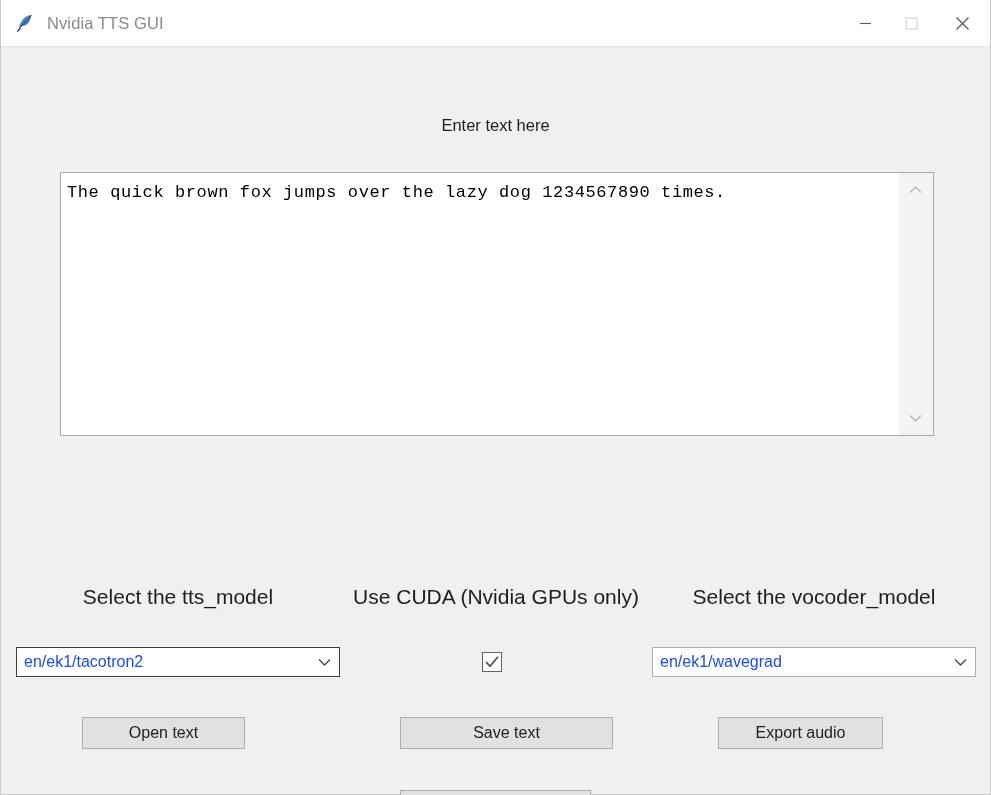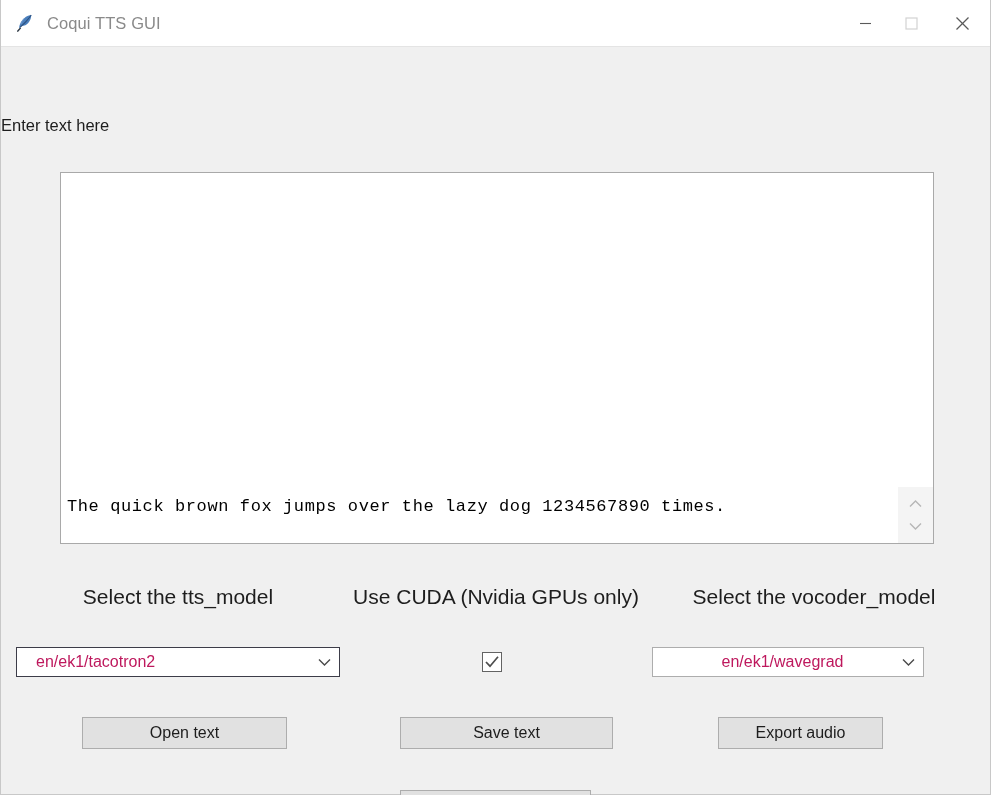--- a/index.html
+++ b/index.html
@@ -75,37 +75,36 @@
   #content {
     flex: 1 1 auto;
     position: relative;
   }
 
   #text-area-label {
     position: absolute;
     left: 0;
     right: 0;
     top: 69px;
-    text-align: left;
+    text-align: center;
     font-size: 16.5px;
     color: #1d1d1d;
   }
 
   
   #text-input-wrap {
     position: absolute;
     left: 59px;
     top: 125px;
     width: 874px;
-    height: 372px;
+    height: 264px;
     box-sizing: border-box;
     border: 1px solid #a9a9a9;
     background: #ffffff;
     display: flex;
-    align-items: flex-end;
   }
   #text-input {
     flex: 1 1 auto;
     border: 0;
     outline: 0;
     resize: none;
     padding: 10px 6px 6px 6px;
     margin: 0;
     font-family: "Liberation Mono", "DejaVu Sans Mono", monospace;
     font-size: 17px;
@@ -160,29 +159,28 @@
     align-items: center;
     cursor: default;
   }
   #tts-model-select {
     left: 15px;
     width: 324px;
     border: 1px solid #3c3c48;
   }
   #vocoder-model-select {
     left: 651px;
-    width: 272px;
+    width: 324px;
     border: 1px solid #adadad;
-    text-align: center;
   }
   .combo-value {
     flex: 1 1 auto;
-    padding-left: 19px;
+    padding-left: 7px;
     font-size: 16px;
-    color: #be185d;
+    color: #1d4ed8;
     white-space: nowrap;
     overflow: hidden;
   }
   .combo-arrow {
     width: 30px;
     flex: 0 0 30px;
     display: flex;
     align-items: center;
     justify-content: center;
     color: #4a4a4a;
@@ -213,40 +211,40 @@
     border: 1px solid #adadad;
     font-family: "Liberation Sans", sans-serif;
     font-size: 16px;
     color: #1d1d1d;
     display: flex;
     align-items: center;
     justify-content: center;
     cursor: default;
     padding: 0;
   }
-  #open-text-button   { left: 81px;  top: 670px; width: 205px; }
+  #open-text-button   { left: 81px;  top: 670px; width: 163px; }
   #save-text-button   { left: 399px; top: 670px; width: 213px; }
   #export-audio-button{ left: 717px; top: 670px; width: 165px; }
   #generate-button    { left: 399px; top: 743px; width: 191px; }
 </style>
 </head>
 <body>
 
 <div id="app-window">
 
   <div id="title-bar">
     <div id="app-icon">
       <svg width="22" height="22" viewBox="0 0 22 22" aria-hidden="true">
         <path d="M17.2 3.1c-1.3 0.1-4.6 0.9-7.3 3.3C7.4 8.6 6.1 11.4 5.5 13.6c-0.3 1.2-0.4 2.2-0.4 2.9l2.8-2.8c0.6 0.1 2.6 0.2 4.6-1.2 2.3-1.6 3.8-4.6 4.3-6.3 0.3-1.1 0.4-2.3 0.4-3.1z" fill="#4a7ebb"></path>
         <path d="M17.2 3.1c-0.9 1.2-3.1 4.2-5.3 6.6-1.9 2-4.2 4.2-5.6 5.5" fill="none" stroke="#2b4f7e" stroke-width="1.1"></path>
         <path d="M6.3 15.2L3.3 18.6c-0.3 0.3-0.3 0.8 0 1.1 0.3 0.3 0.8 0.2 1.1-0.1l2.8-3.3z" fill="#2f3a45"></path>
         <path d="M9.9 6.4c-1.2 1.6-2.3 3.8-2.9 5.8" fill="none" stroke="#7ba3d4" stroke-width="0.8" opacity="0.8"></path>
       </svg>
     </div>
-    <div id="window-title">Coqui TTS GUI</div>
+    <div id="window-title">Nvidia TTS GUI</div>
 
     <div id="window-controls">
       <div class="win-btn" id="minimize-button">
         <svg class="win-glyph" width="13" height="13" viewBox="0 0 13 13">
           <line x1="1" y1="6.5" x2="12" y2="6.5" stroke="#5a5a5a" stroke-width="1.1"></line>
         </svg>
       </div>
       <div class="win-btn" id="maximize-button">
         <svg class="win-glyph" width="13" height="13" viewBox="0 0 13 13">
           <rect x="1" y="1" width="11" height="11" fill="none" stroke="#d2d2d2" stroke-width="1.2"></rect>

